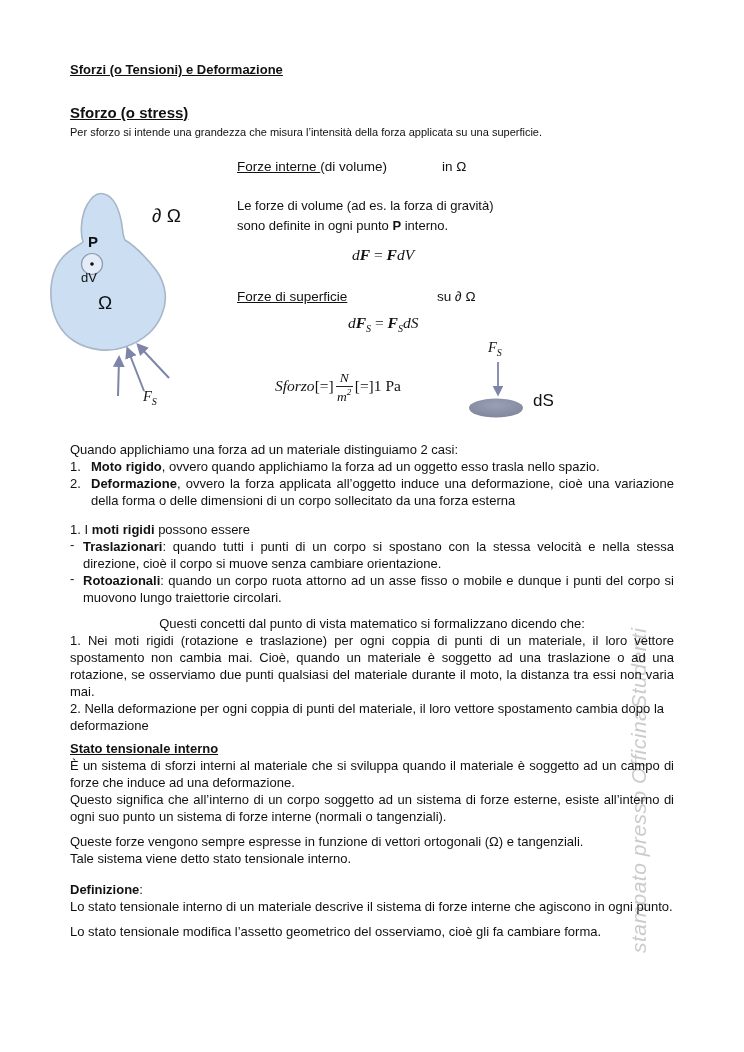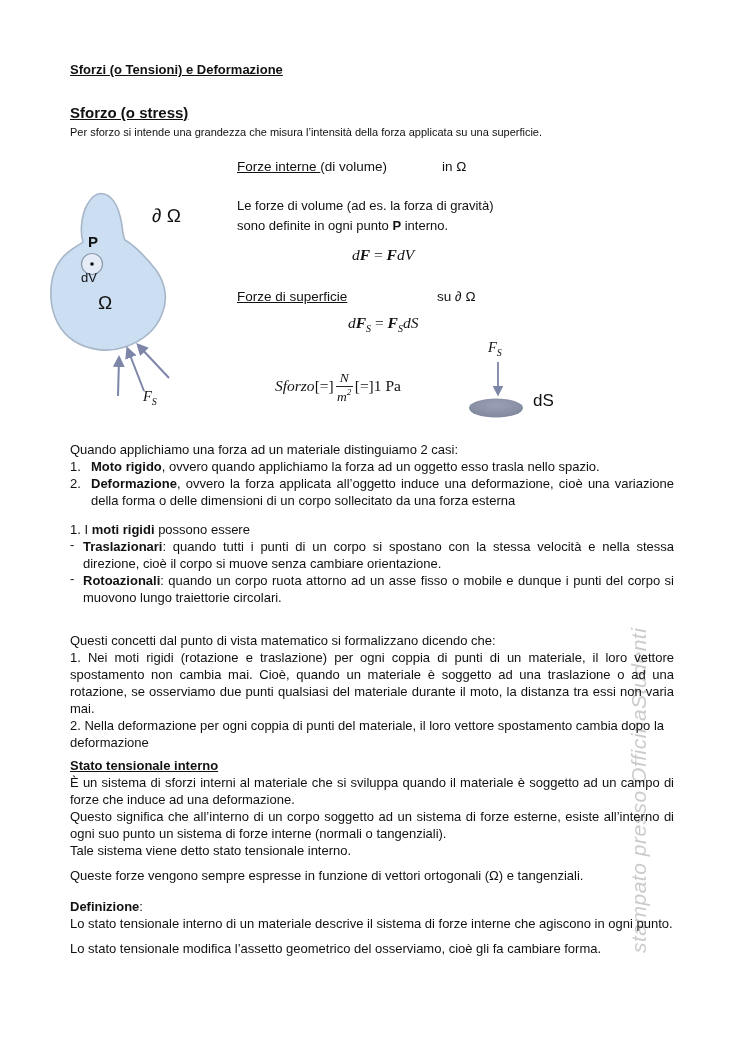--- a/index.html
+++ b/index.html
@@ -37,21 +37,21 @@
   .lbl-P { font-size:15px; font-weight:bold; }
   .lbl-dv { font-size:13px; }
   .lbl-ds { font-size:17px; font-weight:500; }
   .content { width:604px; font-size:13px; line-height:17px; }
   .just { text-align:justify; }
   .blk { position:relative; }
   .num-item { position:relative; padding-left:21px; }
   .num-item .num { position:absolute; left:0; top:0; }
   .dash-item { position:relative; padding-left:13px; }
   .dash-item .dash { position:absolute; left:0; top:-2px; }
-  .gap12 { margin-top:12px; } .gap10 { margin-top:26px; }
+  .gap12 { margin-top:12px; } .gap10 { margin-top:9px;text-align:center; }
   .gap6 { margin-top:6px; }  .gap14 { margin-top:14px; } .gap8 { margin-top:8px; }
   .bold-u { font-weight:bold; text-decoration:underline; }
   b { font-weight:bold; }
 </style>
 </head>
 <body>
 
 <div class="watermark">stampato presso OfficinaStudenti</div>
 
 <div class="page">
@@ -152,23 +152,23 @@
       <span class="dash">-</span><b>Rotoazionali</b><span>: quando un corpo ruota attorno ad un asse fisso o mobile e dunque i punti del corpo si muovono lungo traiettorie circolari.</span>
     </div>
 
     <div class="blk gap10">Questi concetti dal punto di vista matematico si formalizzano dicendo che:</div>
     <div class="blk just">1. Nei moti rigidi (rotazione e traslazione) per ogni coppia di punti di un materiale, il loro vettore spostamento non cambia mai. Cioè, quando un materiale è soggetto ad una traslazione o ad una rotazione, se osserviamo due punti qualsiasi del materiale durante il moto, la distanza tra essi non varia mai.</div>
     <div class="blk">2. Nella deformazione per ogni coppia di punti del materiale, il loro vettore spostamento cambia dopo la deformazione</div>
 
     <div class="bold-u gap6">Stato tensionale interno</div>
     <div class="blk just">È un sistema di sforzi interni al materiale che si sviluppa quando il materiale è soggetto ad un campo di forze che induce ad una deformazione.</div>
     <div class="blk just">Questo significa che all’interno di un corpo soggetto ad un sistema di forze esterne, esiste all’interno di ogni suo punto un sistema di forze interne (normali o tangenziali).</div>
+    <div class="blk gap8">Queste forze vengono sempre espresse in funzione di vettori ortogonali (Ω) e tangenziali.</div>
+
     <div class="blk">Tale sistema viene detto stato tensionale interno.</div>
-
-    <div class="blk gap8">Queste forze vengono sempre espresse in funzione di vettori ortogonali (Ω) e tangenziali.</div>
 
     <div class="blk gap14">
       <b>Definizione</b><span>:</span>
     </div>
     <div class="blk just">Lo stato tensionale interno di un materiale descrive il sistema di forze interne che agiscono in ogni punto.</div>
 
     <div class="blk gap8">Lo stato tensionale modifica l’assetto geometrico del osserviamo, cioè gli fa cambiare forma.</div>
   </div>
 
 </div>

